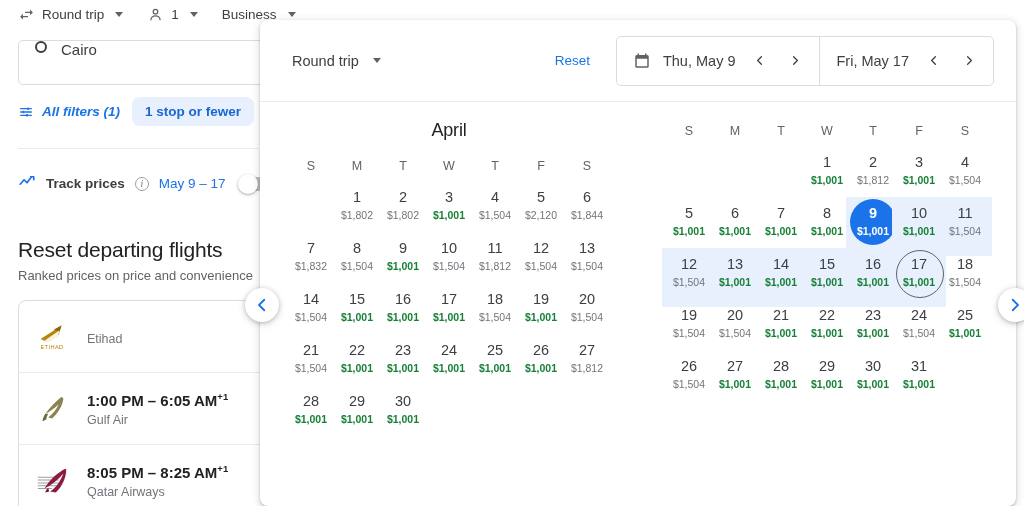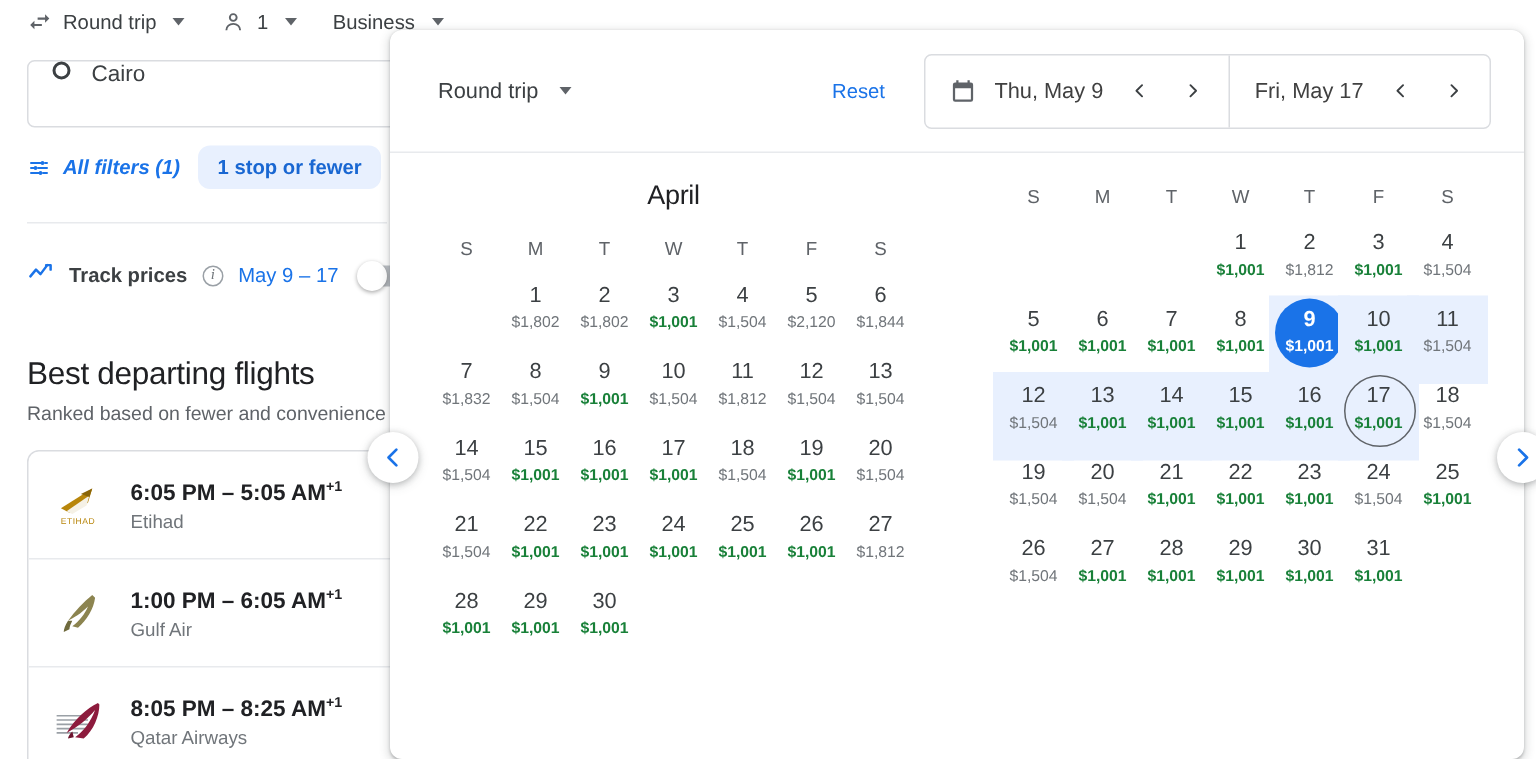--- a/index.html
+++ b/index.html
@@ -251,41 +251,38 @@
           </svg>
       </span>
       <span class="track-label">Track prices</span>
       <span class="info-i">i</span>
       <span class="track-dates">May 9 – 17</span>
       <span class="toggle">
         <span class="toggle-knob"></span>
       </span>
     </div>
 
-    <div class="best-title">Best departing flights</div>
+    <div class="best-title">Reset departing flights</div>
     <div class="best-sub">
-      <span>Ranked based on fewer and convenience</span>
+      <span>Ranked prices on price and convenience</span>
       <span class="info-i">i</span>
     </div>
 
     <div class="flight-list">
 
       <div class="flight-row">
         <span class="logo">
           <svg width="38" height="38" viewBox="0 0 40 40">
             <path d="M8 22 L30 8 L27 18 L14 25 Z" fill="#b8860b"></path>
             <path d="M12 24 L28 13 L26 20 L16 26 Z" fill="#f5f1e6"></path>
             <path d="M22 12 L30 8 L28 14 Z" fill="#8a6508"></path>
             <text x="20" y="33" font-size="6" fill="#b8860b" text-anchor="middle" font-family="Liberation Sans, sans-serif" letter-spacing=".4">ETIHAD</text>
           </svg>
         </span>
         <span>
-          <div class="flight-times">
-            <span>6:05 PM – 5:05 AM</span><sup>+1</sup>
-          </div>
           <div class="flight-airline">Etihad</div>
         </span>
       </div>
 
       <div class="flight-row">
         <span class="logo">
           <svg width="38" height="38" viewBox="0 0 40 40">
             <path d="M30 7 C24 12 18 18 13 25 C17 23 22 20 27 15 C25 20 21 25 16 29 L20 30 C26 25 31 17 32 9 Z" fill="#8c8450"></path>
             <path d="M13 25 C11 28 10 31 10 33 L14 31 C14 29 15 27 16 25 Z" fill="#6f6a3d"></path>
           </svg>

